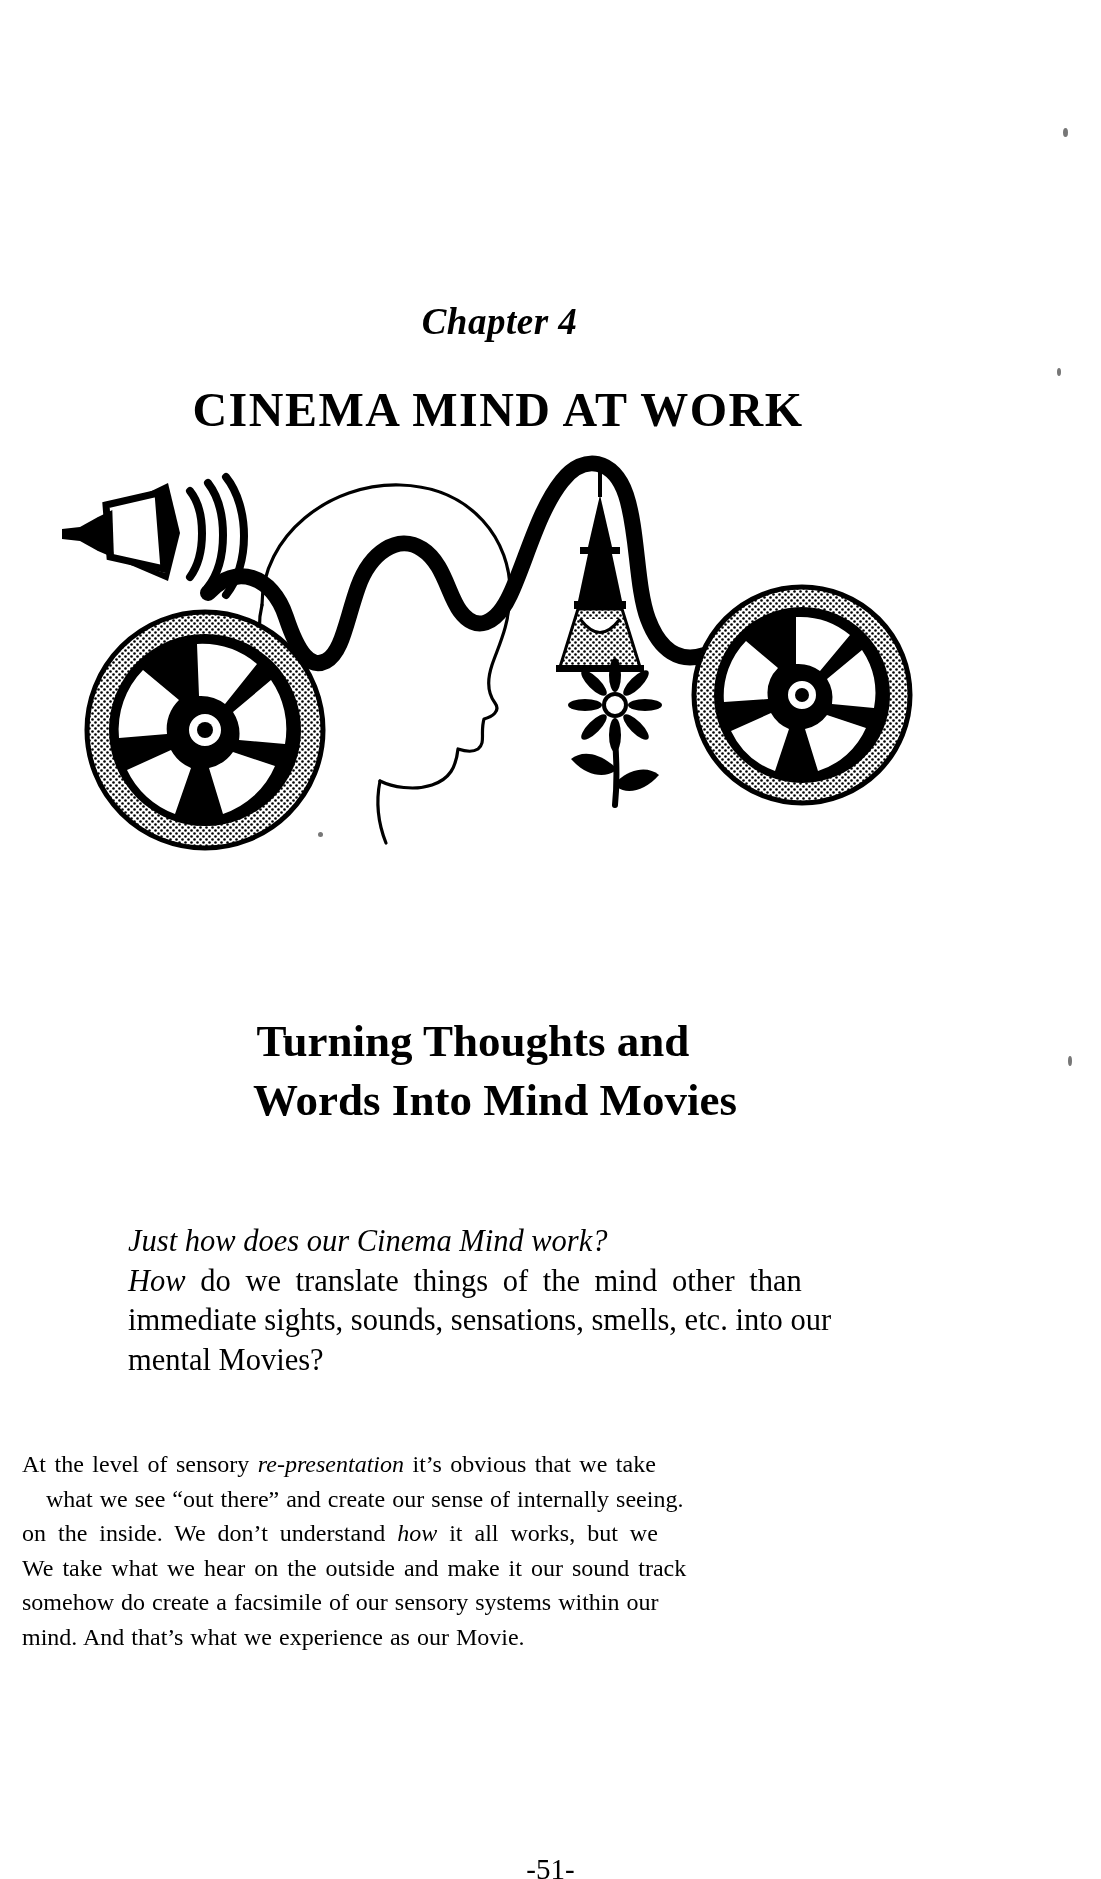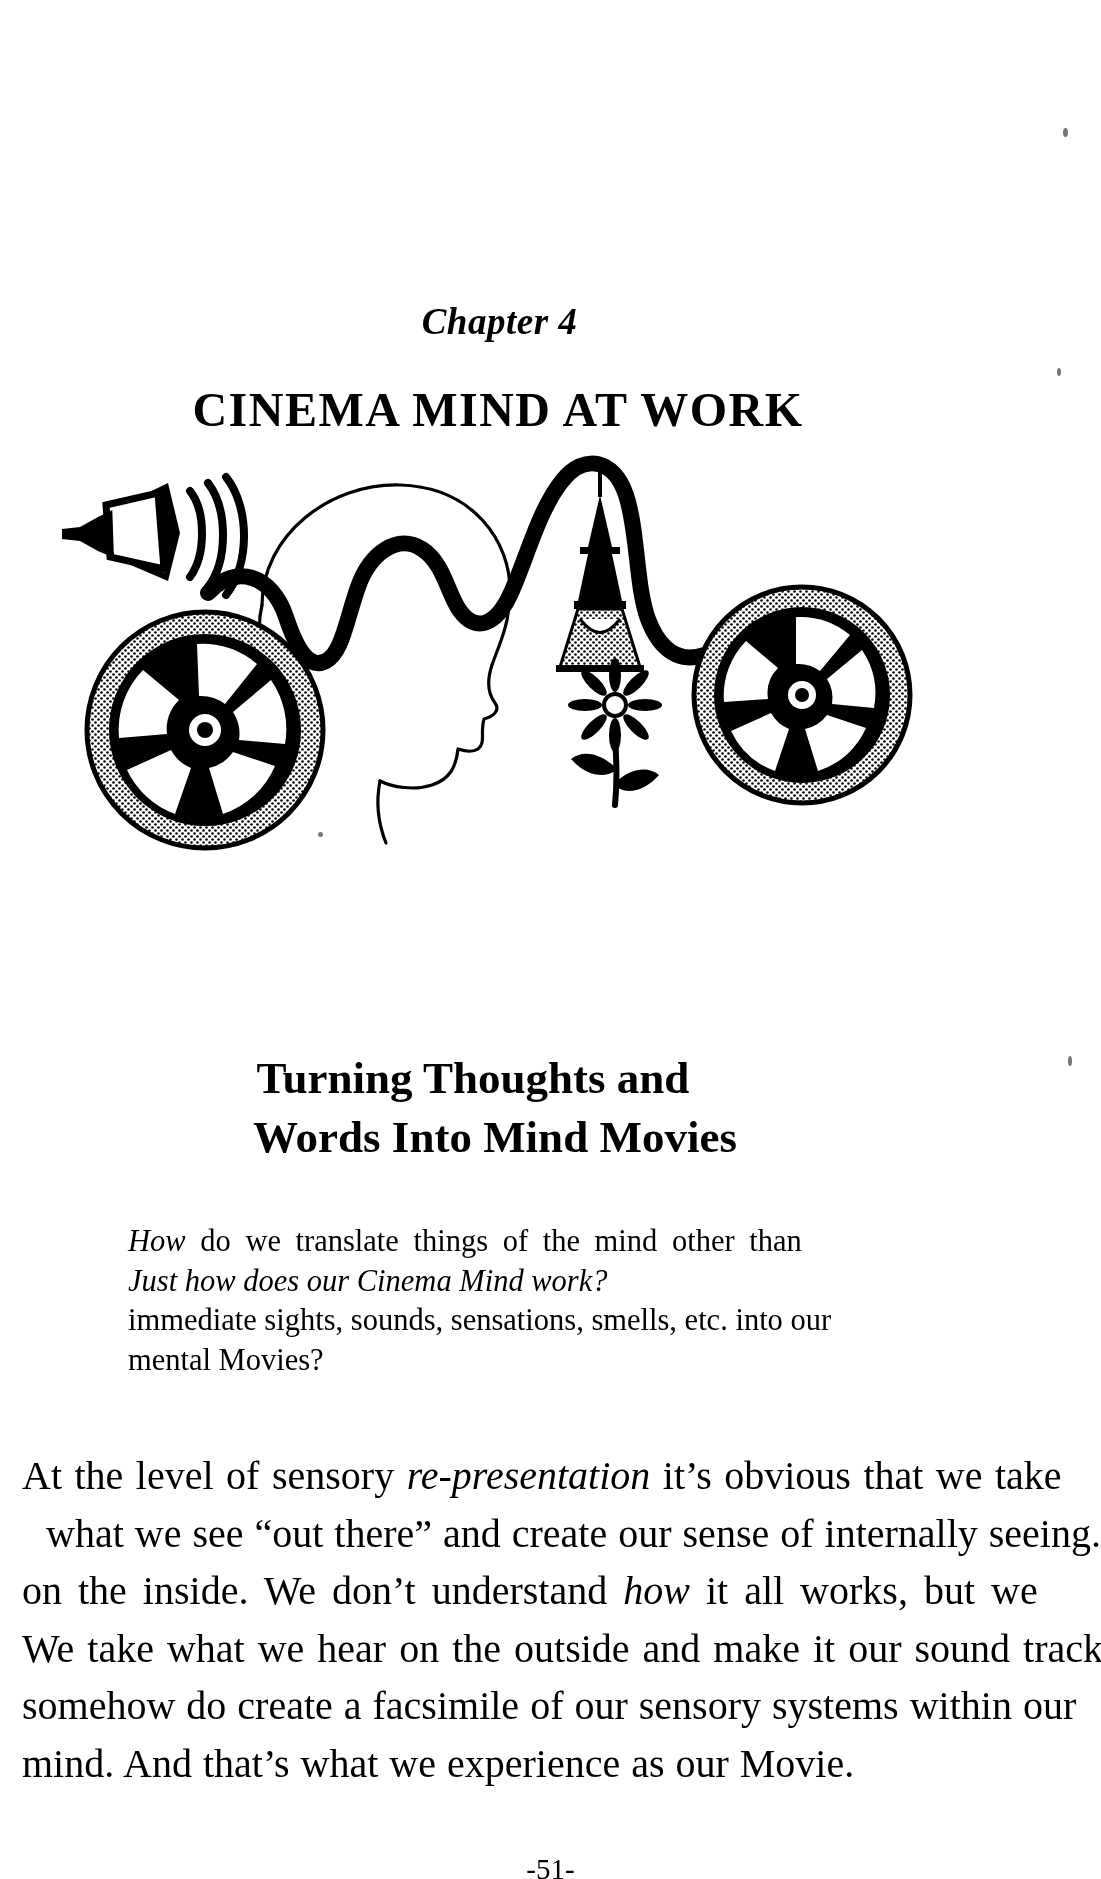--- a/index.html
+++ b/index.html
@@ -56,21 +56,21 @@
   }
   .illustration svg {
     display: block;
     width: 100%;
     height: 100%;
   }
 
   
   .subtitle {
     position: absolute;
-    top: 1049px;
+    top: 1012px;
     left: 0;
     width: 946px;
     text-align: center;
     font-weight: bold;
     font-size: 45px;
     line-height: 1.32;
   }
   .subtitle .line2 { display: block; margin-left: 44px; }
 
   
@@ -93,21 +93,21 @@
   .q-line.justified {
     word-spacing: 7px;
   }
 
   
   .body-par {
     position: absolute;
     top: 1447px;
     left: 22px;
     width: 1055px;
-    font-size: 40px;
+    font-size: 24px;
     line-height: 1.44;
     text-align: justify;
   }
   .body-par .bline {
     display: block;
     white-space: nowrap;
   }
   .body-par .bline.j1 { word-spacing: 2.5px; }
   .body-par .bline.j2 { word-spacing: 1px; margin-left: 24px; }
   .body-par .bline.j3 { word-spacing: 3px; }
@@ -255,22 +255,22 @@
       </g>
     </svg>
   </div>
 
   <div class="subtitle">
     <span class="line1">Turning Thoughts and</span>
     <span class="line2">Words Into Mind Movies</span>
   </div>
 
   <div class="quote-block">
+    <span class="q-line first">Just how does our Cinema Mind work?</span>
     <span class="q-line justified"><em>How</em> <span>do we translate things of the mind other than</span></span>
-    <span class="q-line first">Just how does our Cinema Mind work?</span>
     <span class="q-line">immediate sights, sounds, sensations, smells, etc. into our</span>
     <span class="q-line">mental Movies?</span>
   </div>
 
   <div class="body-par">
     <span class="bline j1"><span>At the level of sensory </span><em>re-presentation</em><span> it’s obvious that we take</span></span>
     <span class="bline j2">what we see “out there” and create our sense of internally seeing.</span>
     <span class="bline j4"><span>on the inside.  We don’t understand </span><em>how</em><span> it all works, but we</span></span>
     <span class="bline j3">We take what we hear on the outside and make it our sound track</span>
     <span class="bline j5">somehow do create a facsimile of our sensory systems within our</span>

